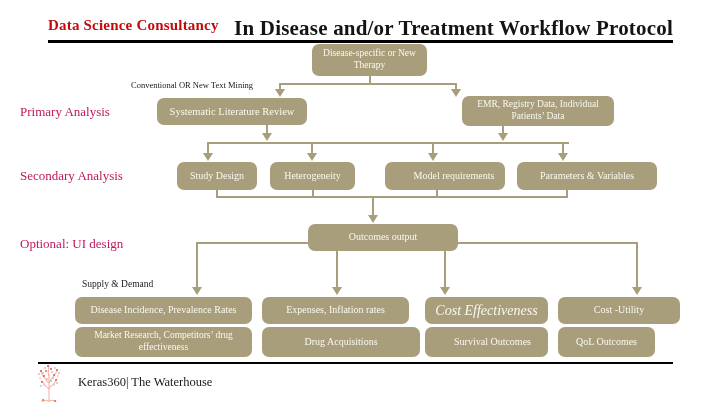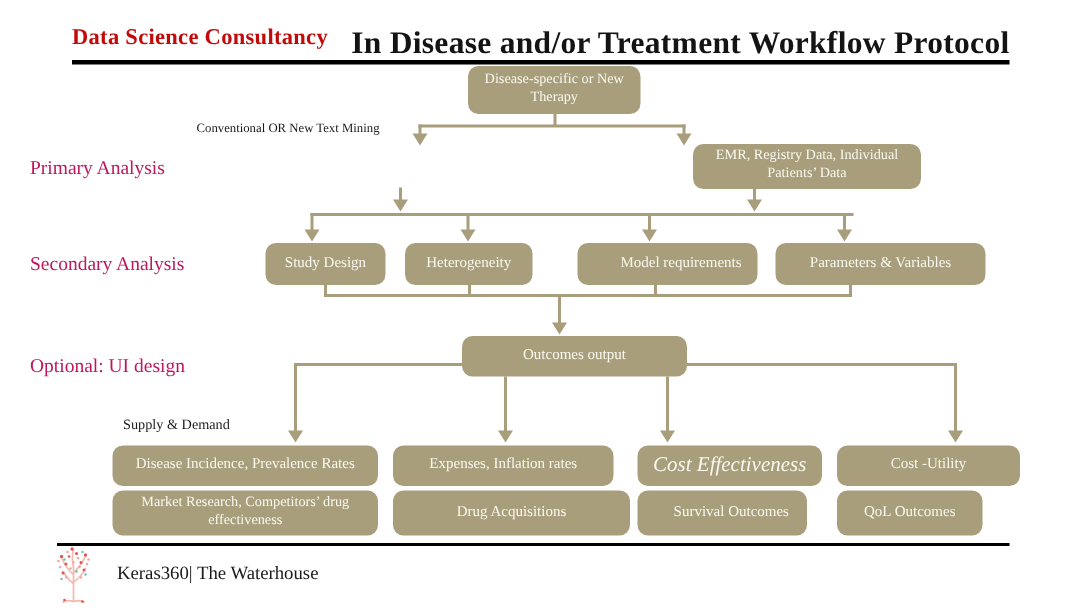--- a/index.html
+++ b/index.html
@@ -81,20 +81,23 @@
   <div class="arr" style="left:332px;top:287px;"></div>
   <div class="ln" style="left:444px;top:251px;width:2px;height:37px;"></div>
   <div class="arr" style="left:440px;top:287px;"></div>
   <div class="ln" style="left:455px;top:242px;width:183px;height:2px;"></div>
   <div class="ln" style="left:636px;top:242px;width:2px;height:46px;"></div>
   <div class="arr" style="left:632px;top:287px;"></div>
 
   <div class="node" style="left:312px;top:44px;width:115px;height:32px;font-size:9.5px;">
     <span>Disease-specific or New Therapy</span>
   </div>
+  <div class="node" style="left:157px;top:98px;width:150px;height:27px;font-size:10.5px;">
+    <span>Systematic Literature Review</span>
+  </div>
   <div class="node" style="left:462px;top:96px;width:152px;height:30px;font-size:9.5px;">
     <span>EMR, Registry Data, Individual Patients’ Data</span>
   </div>
   <div class="node" style="left:177px;top:162px;width:80px;height:28px;font-size:10px;">
     <span>Study Design</span>
   </div>
   <div class="node" style="left:270px;top:162px;width:85px;height:28px;font-size:10px;">
     <span>Heterogeneity</span>
   </div>
   <div class="node" style="left:385px;top:162px;width:120px;height:28px;font-size:10px;padding-left:22px;">
@@ -119,21 +122,21 @@
   <div class="node" style="left:558px;top:297px;width:122px;height:27px;font-size:10px;">
     <span>Cost -Utility</span>
   </div>
 
   <div class="node" style="left:75px;top:327px;width:177px;height:30px;font-size:9.5px;">
     <span>Market Research, Competitors’ drug effectiveness</span>
   </div>
   <div class="node" style="left:262px;top:327px;width:158px;height:30px;font-size:10px;">
     <span>Drug Acquisitions</span>
   </div>
-  <div class="node" style="left:425px;top:327px;width:113px;height:30px;font-size:10px;padding-left:16px;">
+  <div class="node" style="left:425px;top:327px;width:123px;height:30px;font-size:10px;padding-left:16px;">
     <span>Survival Outcomes</span>
   </div>
   <div class="node" style="left:558px;top:327px;width:97px;height:30px;font-size:10px;">
     <span>QoL Outcomes</span>
   </div>
 
   <div class="ftr-rule"></div>
   <svg class="logo" viewBox="0 0 28 40" aria-hidden="true">
     <g stroke="#f2b9ae" stroke-width="1.1" fill="none" stroke-linecap="round">
       <path d="M14 38 V15"></path>

